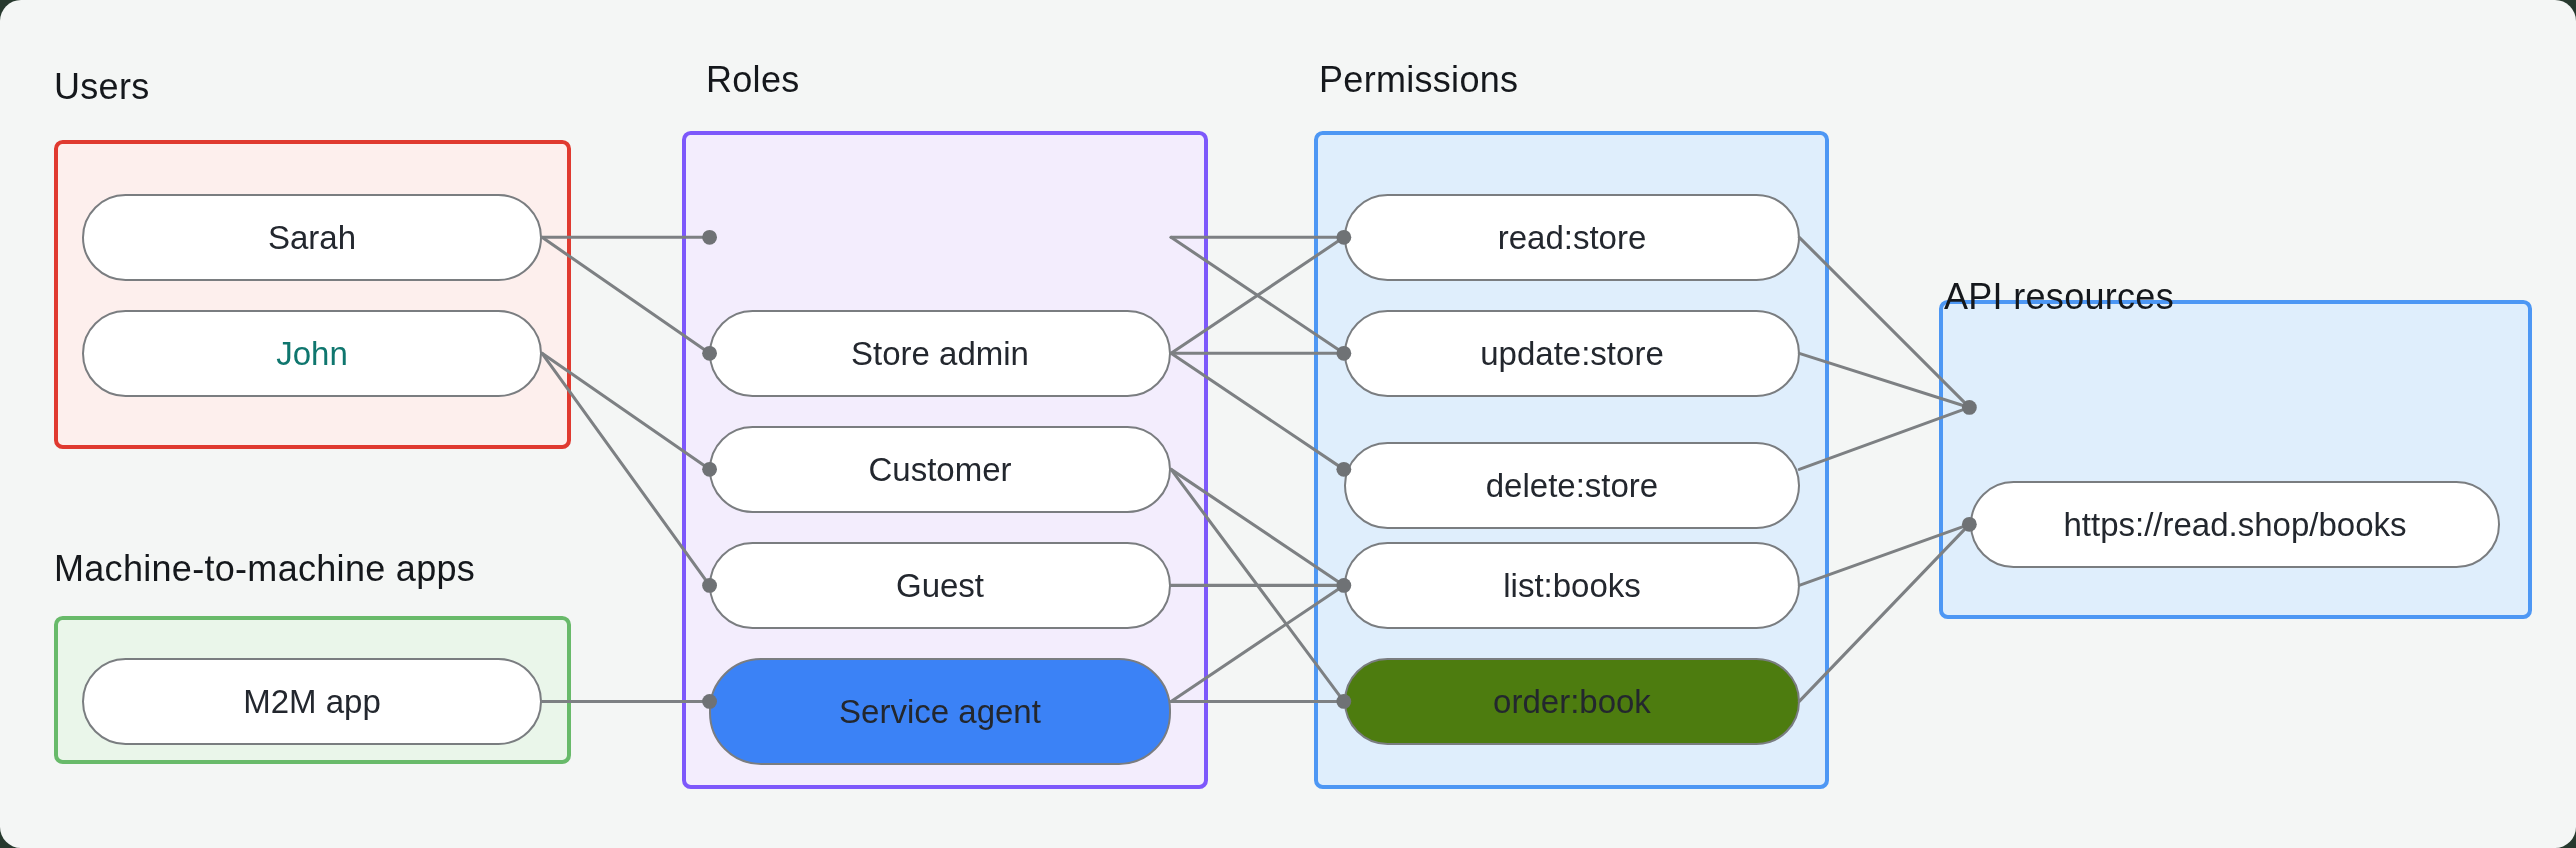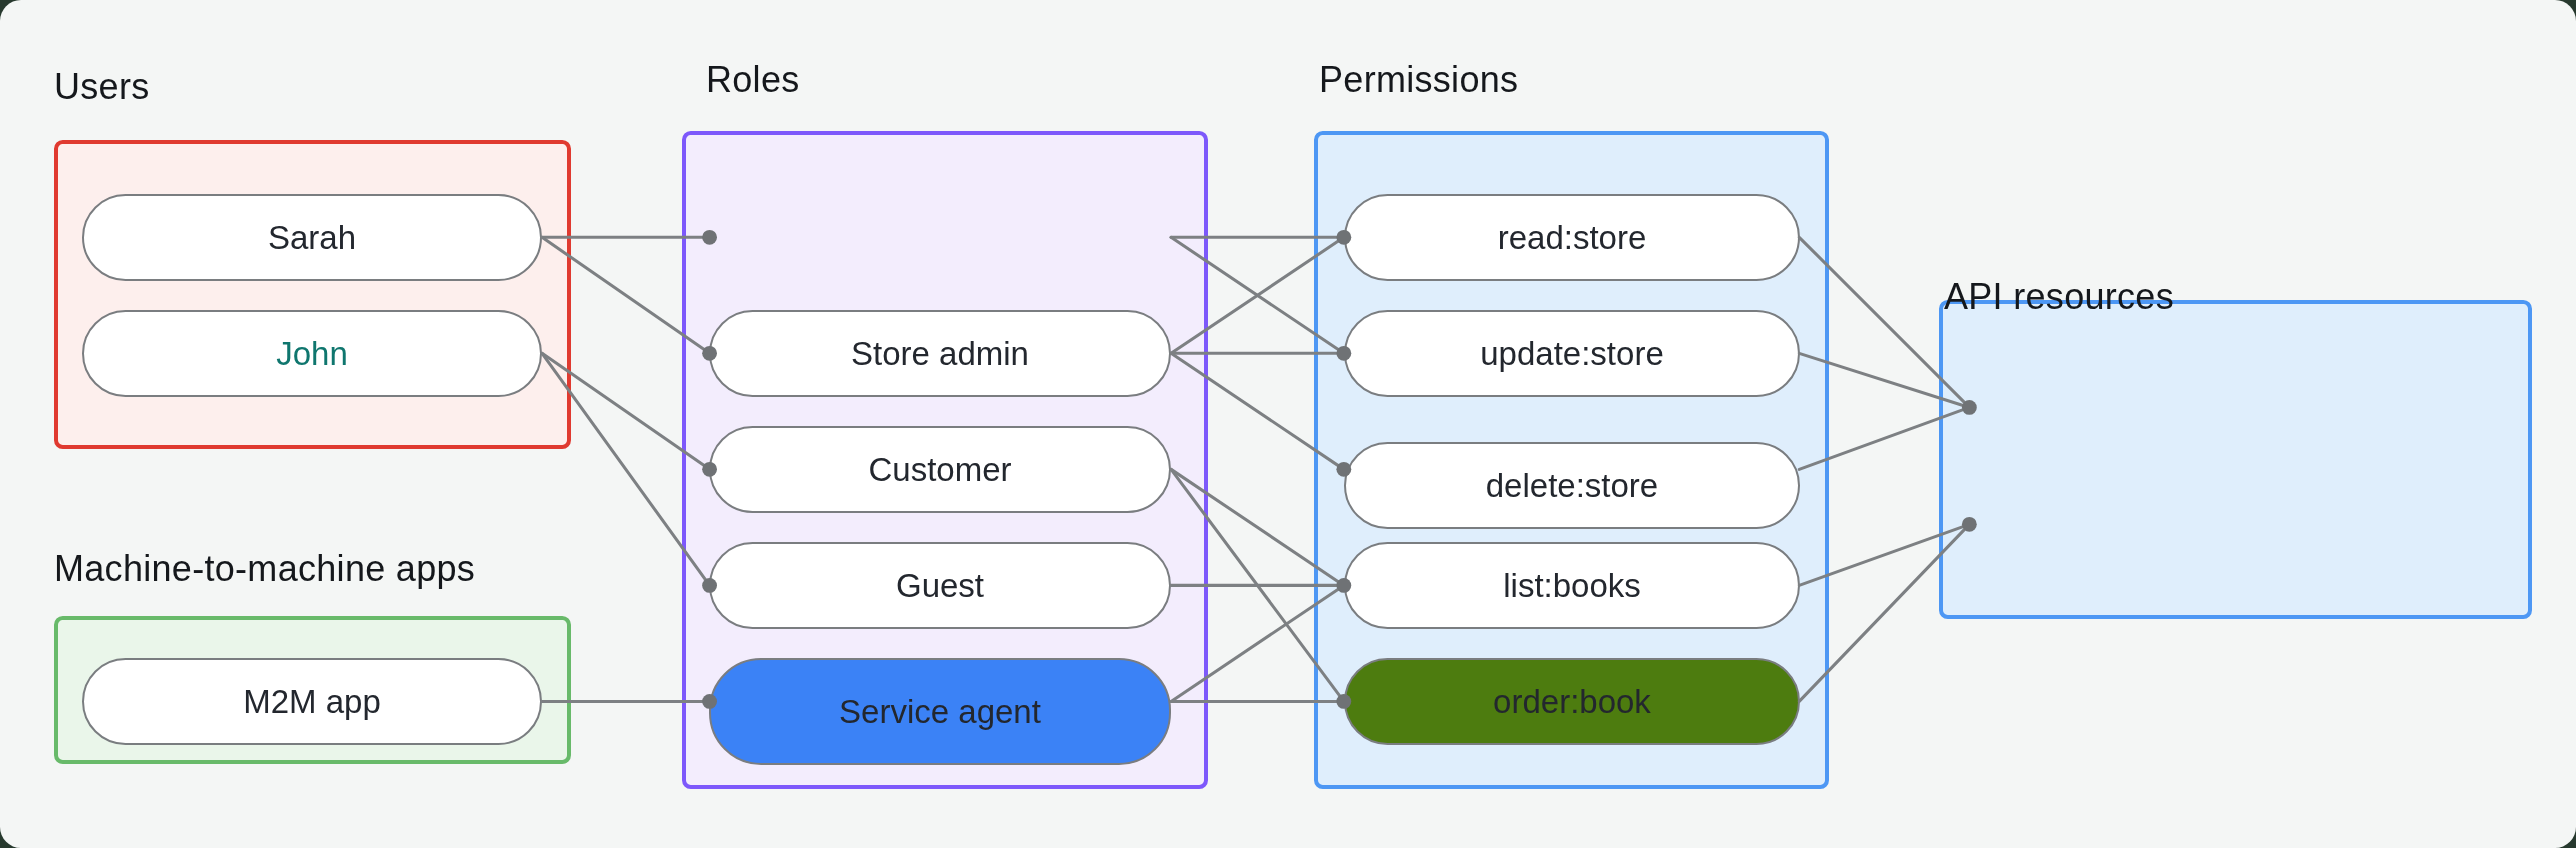--- a/index.html
+++ b/index.html
@@ -97,20 +97,23 @@
       </div>
       <div class="pill" style="left: 1344px; top: 426px; width: 456px; height: 87px; background: rgb(255, 255, 255); border-color: rgb(122, 125, 128); color: rgb(35, 39, 46); margin-top: 16px;">
         <span>delete:store</span>
       </div>
       <div class="pill" style="left: 1344px; top: 542px; width: 456px; height: 87px; background: rgb(255, 255, 255); border-color: rgb(122, 125, 128); color: rgb(35, 39, 46);">
         <span>list:books</span>
       </div>
       <div class="pill" style="left: 1344px; top: 658px; width: 456px; height: 87px; background: #4d7c0f; border-color: rgb(122, 125, 128); color: rgb(35, 39, 46);">
         <span>order:book</span>
       </div>
+      <div class="pill" style="left: 1970px; top: 481px; width: 530px; height: 87px; background: rgb(255, 255, 255); border-color: rgb(122, 125, 128); color: rgb(35, 39, 46);">
+        <span>https://read.shop/books</span>
+      </div>
     </div>
   <svg id="edges-layer" width="2576" height="848" viewBox="0 0 2952 972" xmlns="http://www.w3.org/2000/svg">
       <line x1="621" y1="272" x2="813" y2="272" stroke="#7d8083" stroke-width="3.5" stroke-linecap="round"></line>
       <line x1="621" y1="272" x2="813" y2="405" stroke="#7d8083" stroke-width="3.5" stroke-linecap="round"></line>
       <line x1="621" y1="405" x2="813" y2="538" stroke="#7d8083" stroke-width="3.5" stroke-linecap="round"></line>
       <line x1="621" y1="405" x2="813" y2="671" stroke="#7d8083" stroke-width="3.5" stroke-linecap="round"></line>
       <line x1="621" y1="804" x2="813" y2="804" stroke="#7d8083" stroke-width="3.5" stroke-linecap="round"></line>
       <line x1="1342" y1="272" x2="1540" y2="272" stroke="#7d8083" stroke-width="3.5" stroke-linecap="round"></line>
       <line x1="1342" y1="272" x2="1540" y2="405" stroke="#7d8083" stroke-width="3.5" stroke-linecap="round"></line>
       <line x1="1342" y1="405" x2="1540" y2="272" stroke="#7d8083" stroke-width="3.5" stroke-linecap="round"></line>

